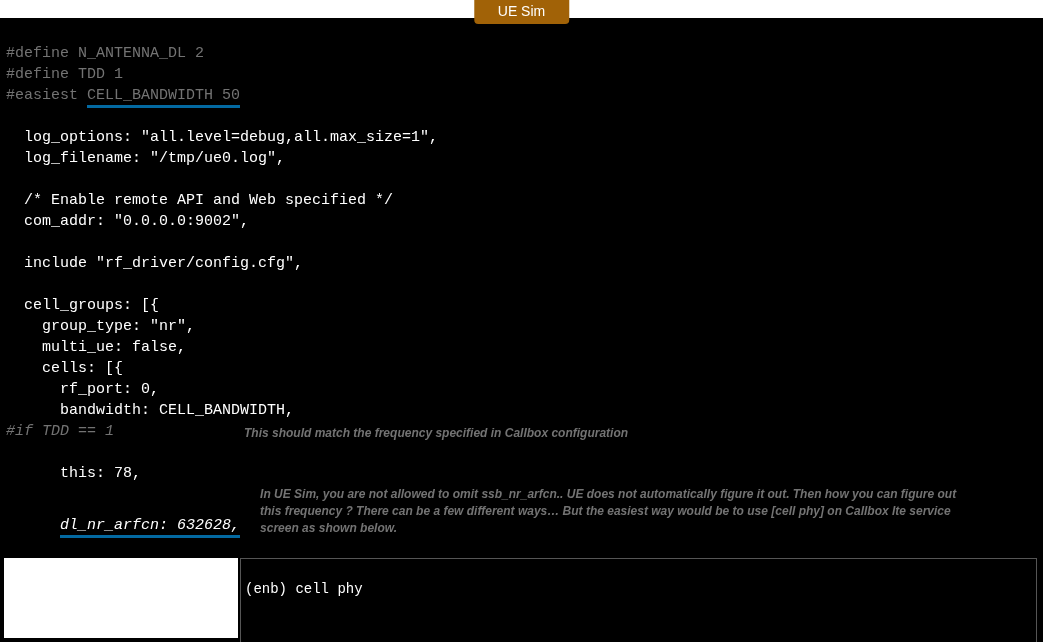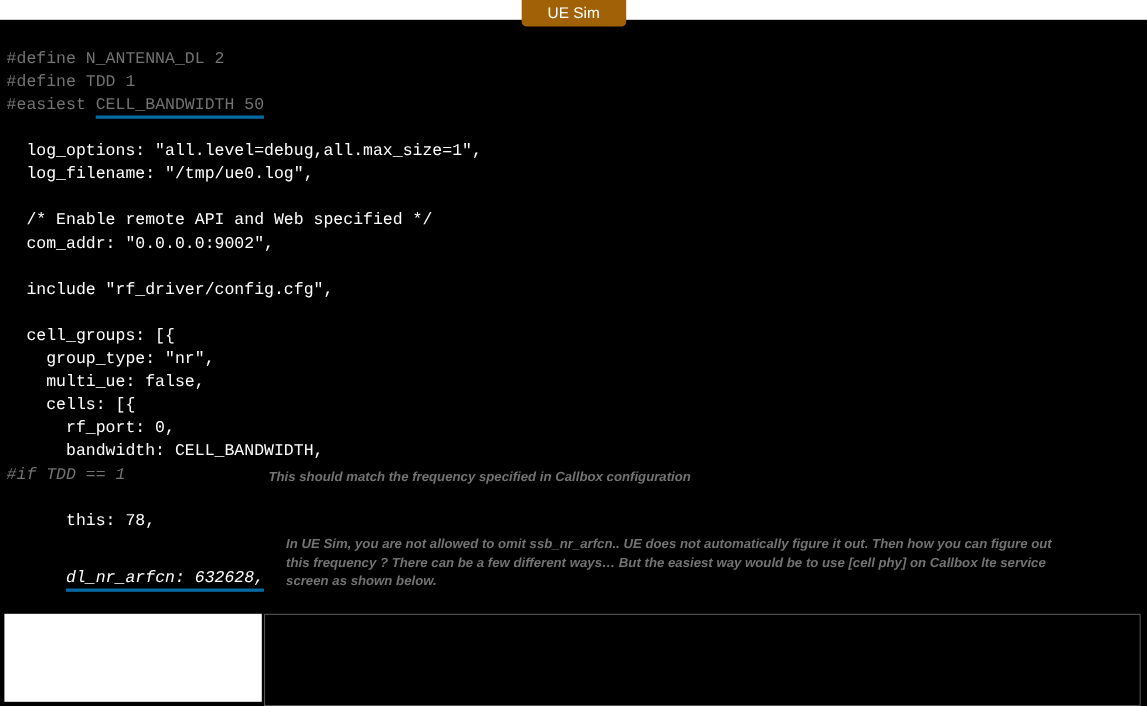--- a/index.html
+++ b/index.html
@@ -98,16 +98,17 @@
 <span>      bandwidth: CELL_BANDWIDTH,</span>
 <div class="row"><span class="preproc codecol">#if TDD == 1</span><div class="annotcol annot" style="padding-left:130px">This should match the frequency specified in Callbox configuration</div></div>
 <span>      this: 78,</span>
 <div class="row"><span class="codecol"><span>      </span><span class="ul-yellow">dl_nr_arfcn: 632628,</span></span><div class="annotcol annot" style="padding-top:2px">In UE Sim, you are not allowed to omit ssb_nr_arfcn.. UE does not automatically figure it out. Then how you can figure out this frequency ? There can be a few different ways… But the easiest way would be to use [cell phy] on Callbox lte service screen as shown below.</div></div>
 <span class="preproc">#else</span>
 </div>
 
 <div class="white-strip"></div>
 
 <div class="cli-box">
+<div class="cli-line">(enb) cell phy</div>
 
 
 
 </div>
 
 </body></html>

